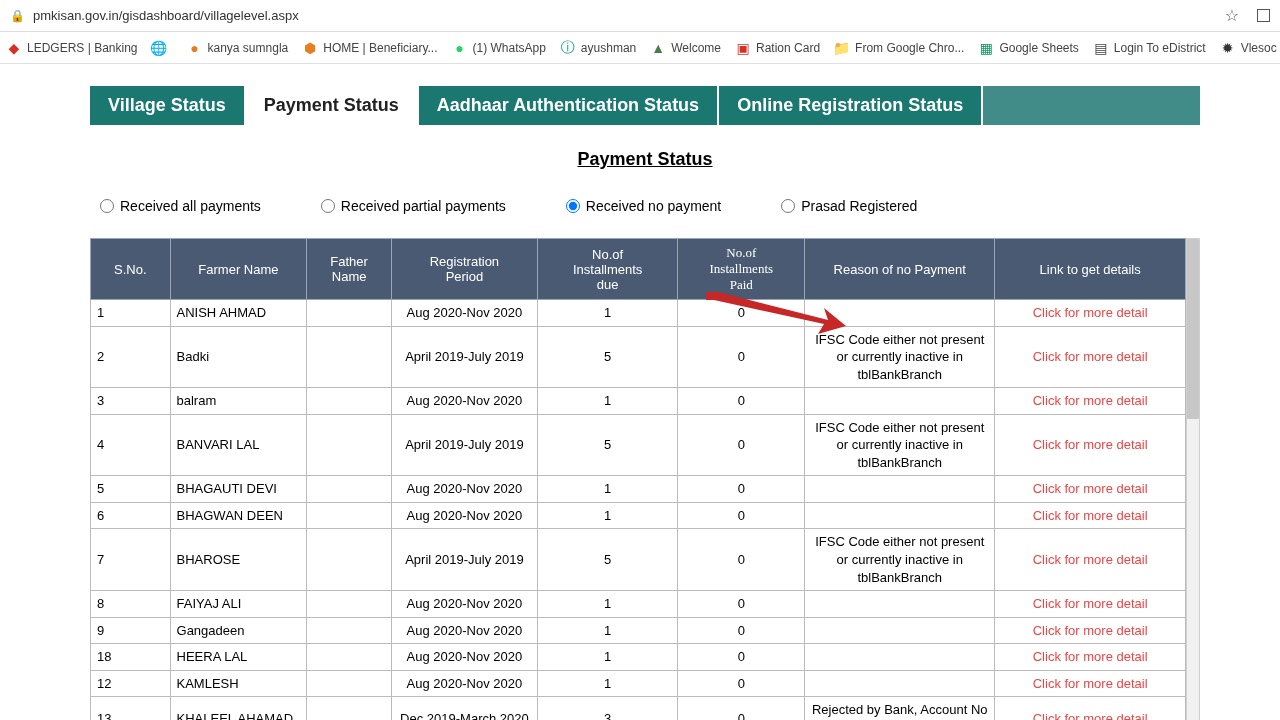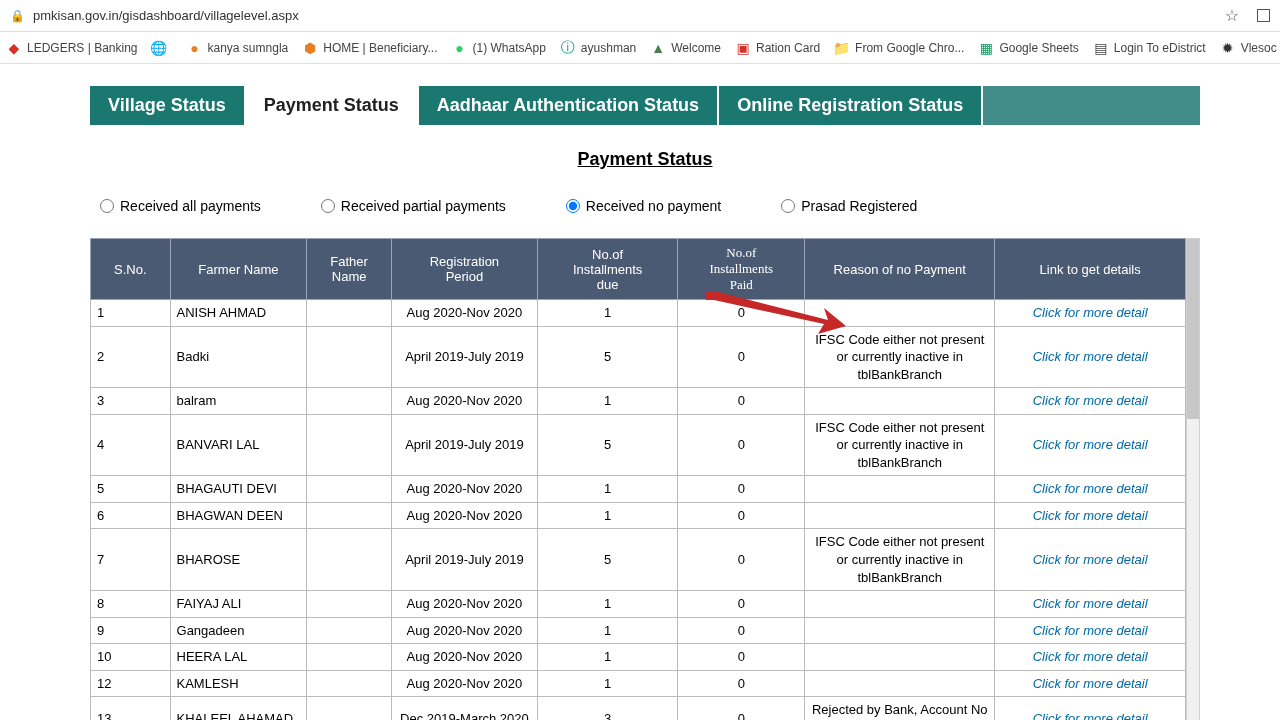--- a/index.html
+++ b/index.html
@@ -84,21 +84,21 @@
     vertical-align: middle;
   }
   .data-table td {
     border: 1px solid #bbb;
     padding: 4px 6px;
     text-align: center;
     vertical-align: middle;
     line-height: 1.35;
   }
   .data-table td.left { text-align: left; }
-  .link-col { color: #0369a1; cursor: pointer; font-style: italic; }
+  .link-col { color: #ef4444; cursor: pointer; }
 
   .col-sno { width: 32px; }
   .col-name { width: 140px; }
   .col-father { width: 70px; }
   .col-reg { width: 148px; }
   .col-due { width: 142px; }
   .col-paid { width: 128px; font-family: Liberation Serif, serif; }
   .col-reason { width: 196px; }
   .col-link { width: 198px; }
 
@@ -316,21 +316,21 @@
             <td class="left">9</td>
             <td class="left">Gangadeen</td>
             <td></td>
             <td>Aug 2020-Nov 2020</td>
             <td>1</td>
             <td>0</td>
             <td></td>
             <td class="link-col">Click for more detail</td>
           </tr>
           <tr>
-            <td class="left">10</td>
+            <td class="left">18</td>
             <td class="left">HEERA LAL</td>
             <td></td>
             <td>Aug 2020-Nov 2020</td>
             <td>1</td>
             <td>0</td>
             <td></td>
             <td class="link-col">Click for more detail</td>
           </tr>
           <tr>
             <td class="left">12</td>

